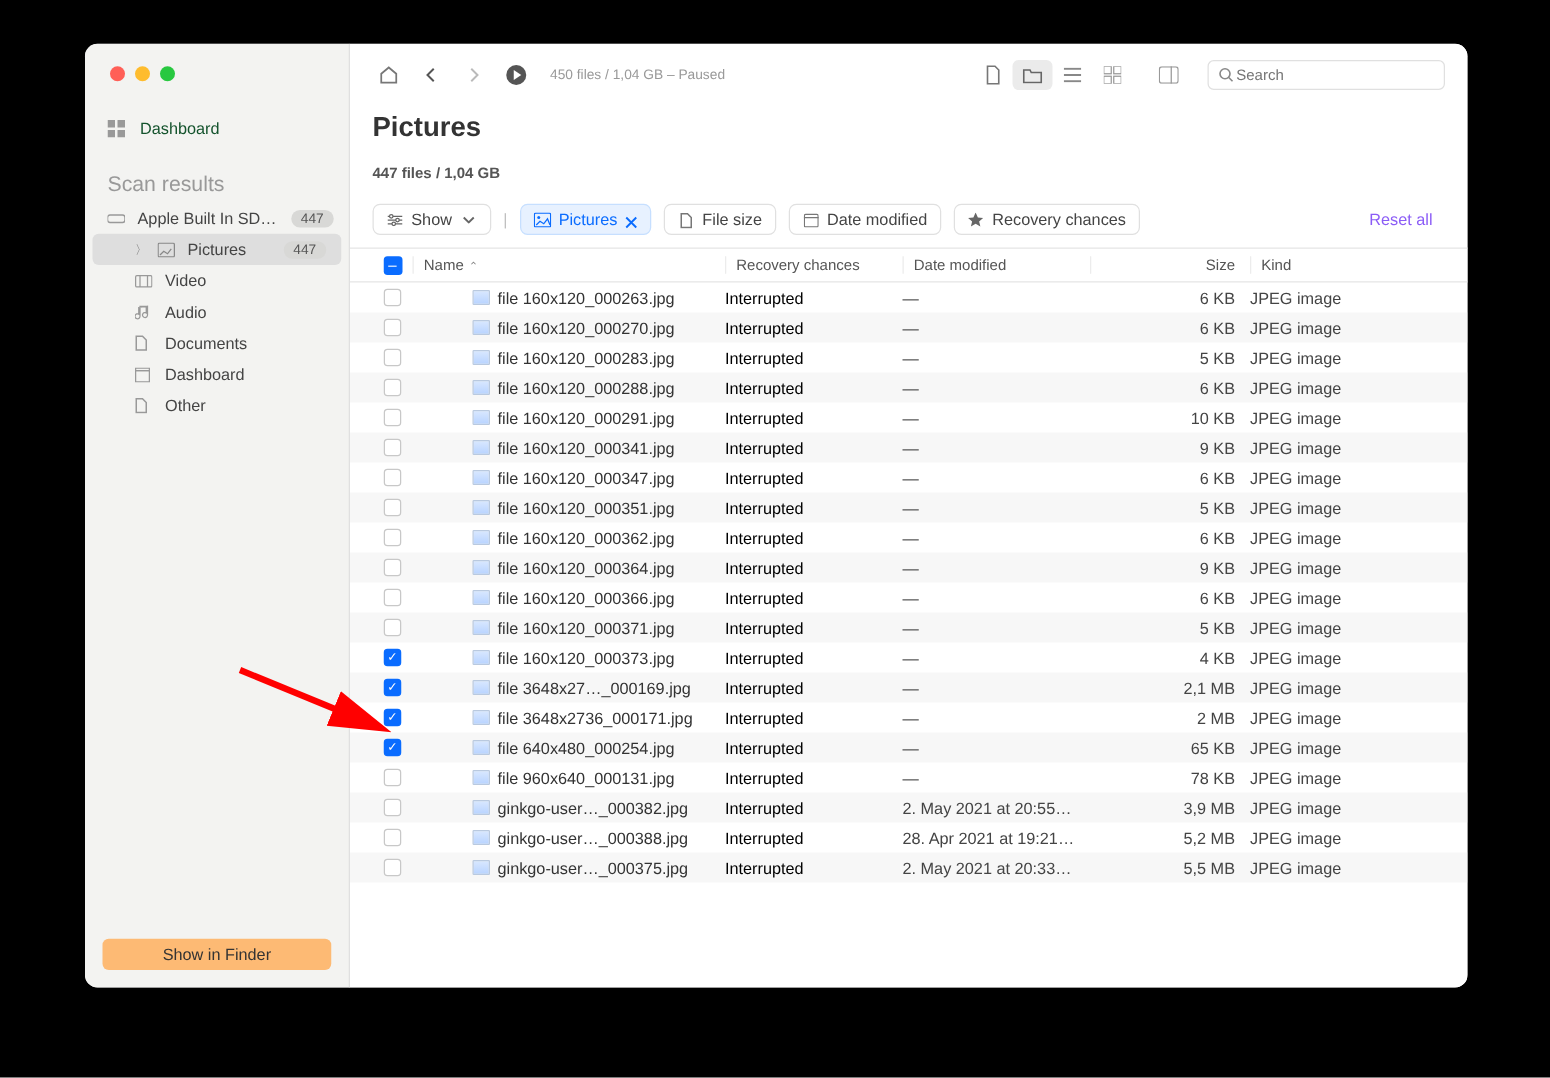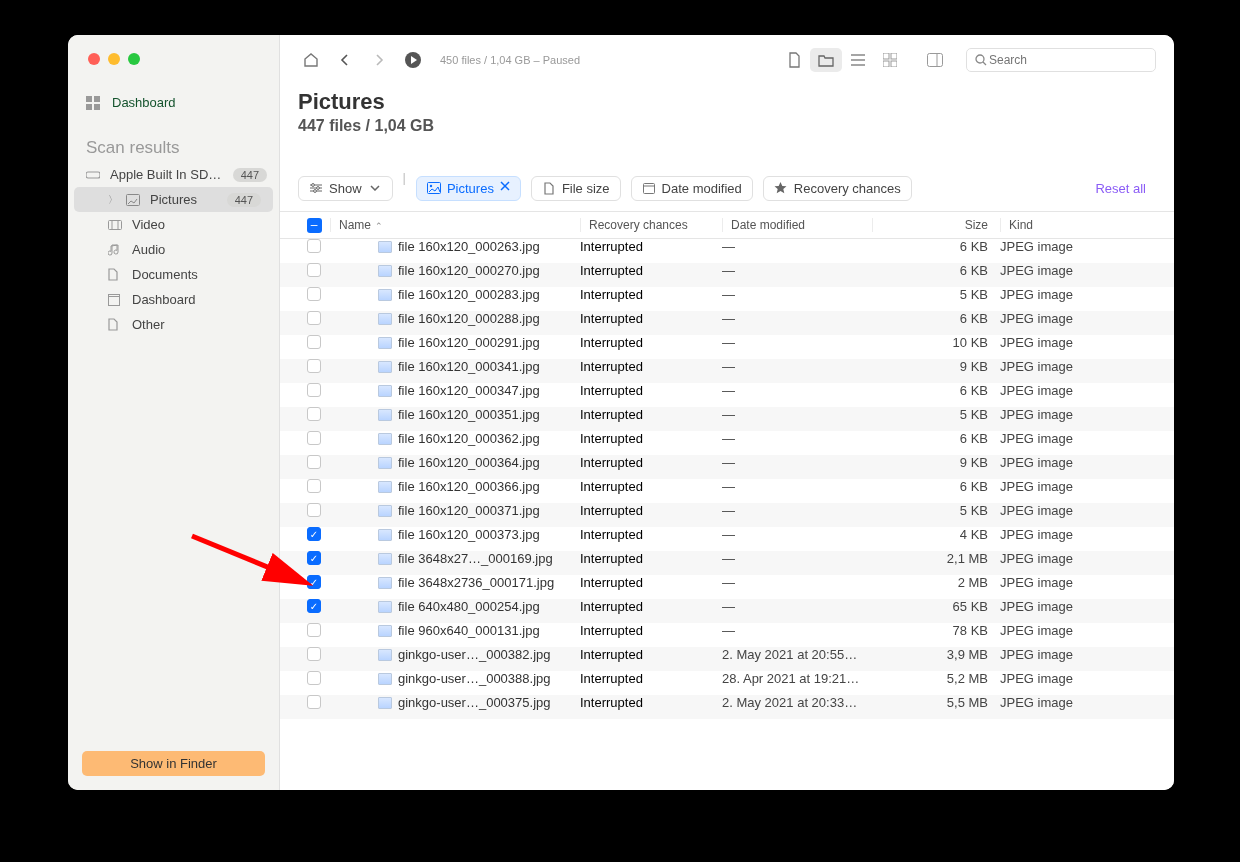--- a/index.html
+++ b/index.html
@@ -26,37 +26,37 @@
 .tb-title-block { flex: 1; margin-left: 6px; }
 .tb-title { font-weight: 600; font-size: 14px; color: #333; }
 .tb-subtitle { font-size: 11px; color: #999; }
 .view-group { display: flex; gap: 0; }
 .view-group .tb-icon-btn { width: 32px; height: 24px; }
 .view-group .tb-icon-btn.active { background: #ebebeb; }
 .search-box { display: flex; align-items: center; gap: 2px; width: 190px; height: 24px; border: 1px solid #e0e0e0; border-radius: 5px; padding: 0 8px; margin-left: 10px; }
 .search-box input { border: none; outline: none; width: 100%; font-size: 12px; background: transparent; }
 .page-header { padding: 10px 18px 12px 18px; }
 .page-title { font-size: 22px; font-weight: 700; }
-.page-subtitle { font-size: 16px; color: #555; font-weight: 600; margin-top: 2px; }
+.page-subtitle { font-size: 12px; color: #555; font-weight: 600; margin-top: 16px; }
 .filters-row { display: flex; align-items: center; gap: 10px; padding: 6px 18px 10px 18px; }
-.pill { display: flex; align-items: flex-start; gap: 6px; border: 1px solid #e0e0e0; border-radius: 6px; padding: 4px 10px; font-size: 13px; color: #444; background: #fff; margin-top: 23px; }
+.pill { display: flex; align-items: flex-end; gap: 6px; border: 1px solid #e0e0e0; border-radius: 6px; padding: 4px 10px; font-size: 13px; color: #444; background: #fff; }
 .pill.link { border: none; color: #8b5cf6; margin-left: auto; }
 .pill.primary { background: #e7f1ff; border-color: #c6dfff; color: #0a6cff; }
 .pill.primary .x { color: #0a6cff; }
 .pill .ic { width: 14px; height: 14px; display: inline-flex; align-items: center; justify-content: center; color: #666; }
 .table-header { display: flex; align-items: center; border-top: 1px solid #e5e5e5; border-bottom: 1px solid #e5e5e5; padding: 0 18px; height: 28px; font-size: 12px; color: #555; background: #fff; }
 .th-check { width: 32px; display: flex; align-items: center; justify-content: center; }
 .th-check .cb { width: 15px; height: 15px; border-radius: 3px; background: #0a6cff; color: #fff; display: flex; align-items: center; justify-content: center; font-size: 12px; }
 .col-name { flex: 1; padding-left: 18px; }
 .col-rec { width: 142px; }
 .col-date { width: 150px; }
 .col-size { width: 128px; text-align: right; padding-right: 12px; }
 .col-kind { width: 156px; }
 .table-body { flex: 1; overflow-y: auto; }
-.row { display: flex; align-items: flex-start; padding: 0 18px; height: 24px; font-size: 13px; }
+.row { display: flex; align-items: center; padding: 0 18px; height: 24px; font-size: 13px; }
 .row:nth-child(even) { background: #f7f7f7; }
 .row .chk { width: 32px; display: flex; align-items: center; justify-content: center; }
 .row .chk .cb { width: 14px; height: 14px; border: 1px solid #c8c8c8; border-radius: 3px; background: #fff; }
 .row .chk .cb.checked { background: #0a6cff; border-color: #0a6cff; color: #fff; display: flex; align-items: center; justify-content: center; font-size: 10px; }
 .row .fname { flex: 1; display: flex; align-items: center; gap: 6px; padding-left: 48px; color: #333; }
 .row .tiny-thumb { width: 14px; height: 12px; background: linear-gradient(180deg,#d8e7ff,#b9d4ff); border: 1px solid #b9c9df; border-radius: 1px; flex-shrink: 0; }
 .row .rec { width: 142px; color: #000000; }
 .row .date { width: 150px; color: #444; }
 .row .size { width: 128px; text-align: right; padding-right: 12px; color: #444; }
 .row .kind { width: 156px; color: #444; }

